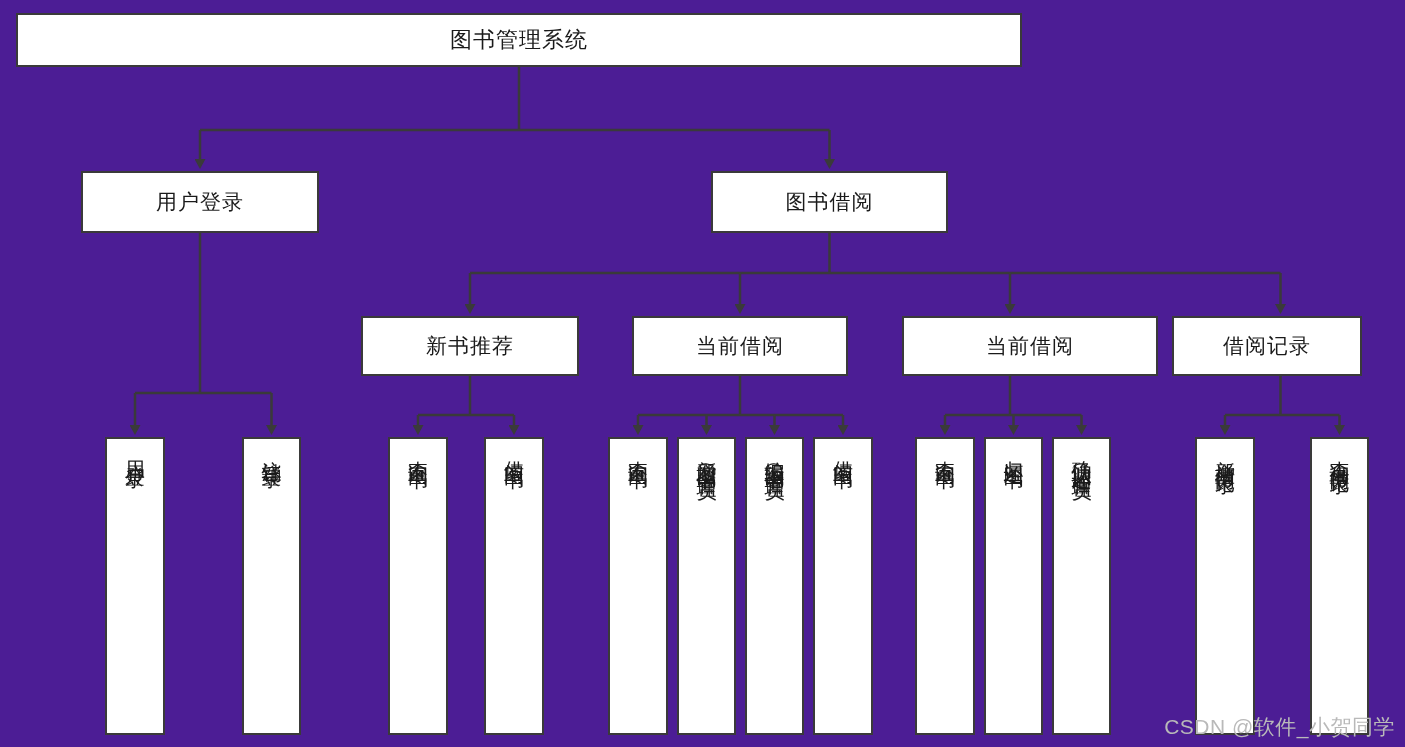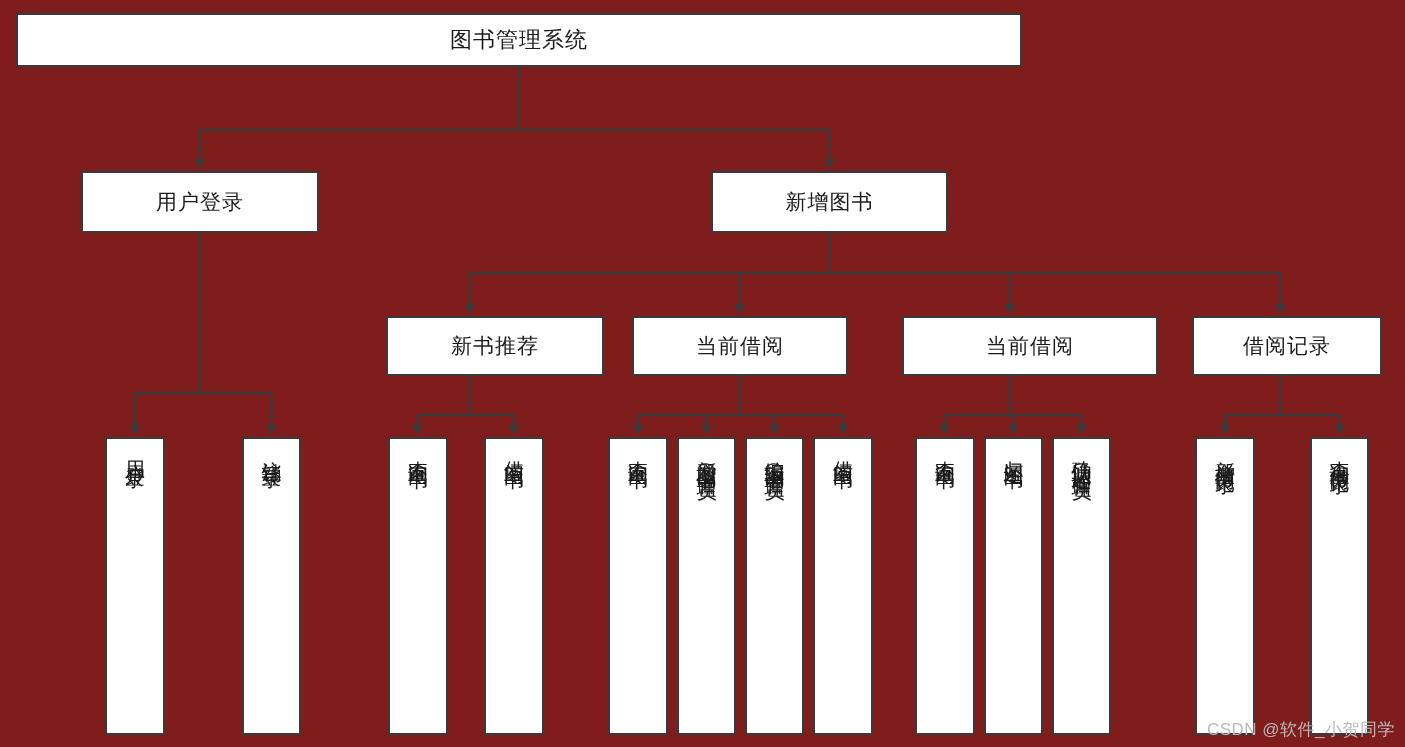--- a/index.html
+++ b/index.html
@@ -5,21 +5,21 @@
 <style>
   html, body {
     margin: 0;
     padding: 0;
     background: #ffffff;
   }
   #canvas {
     position: relative;
     width: 1405px;
     height: 747px;
-    background: #7f1d1d;
+    background: #4c1d95;
     font-family: "Liberation Sans", "DejaVu Sans", sans-serif;
     overflow: hidden;
     text-decoration: underline;
   }
   #connectors {
     position: absolute;
     left: 0;
     top: 0;
     width: 1405px;
     height: 747px;
@@ -57,21 +57,21 @@
     text-orientation: upright;
     letter-spacing: 3px;
     line-height: 1.05;
     white-space: nowrap;
     color: #1a1a1a;
   }
   .watermark {
     position: absolute;
     right: 10px;
     bottom: 6px;
-    font-size: 17px;
+    font-size: 21px;
     color: #b9b9b9;
     letter-spacing: 0.5px;
     z-index: 3;
     white-space: nowrap;
   }
 </style>
 </head>
 <body>
 
 <div id="canvas">
@@ -120,32 +120,32 @@
   </svg>
 
   <div id="nodes">
       <div class="node h root" style="left: 16px; top: 13px; width: 1006px; height: 54px;">
         <span>图书管理系统</span>
       </div>
       <div class="node h" style="left: 81px; top: 171px; width: 238px; height: 62px;">
         <span>用户登录</span>
       </div>
       <div class="node h" style="left: 711px; top: 171px; width: 237px; height: 62px;">
-        <span>新增图书</span>
+        <span>图书借阅</span>
       </div>
-      <div class="node h" style="left: 361px; top: 316px; width: 218px; height: 60px; margin-left: 25px;">
+      <div class="node h" style="left: 361px; top: 316px; width: 218px; height: 60px;">
         <span>新书推荐</span>
       </div>
       <div class="node h" style="left: 632px; top: 316px; width: 216px; height: 60px;">
         <span>当前借阅</span>
       </div>
       <div class="node h" style="left: 902px; top: 316px; width: 256px; height: 60px;">
         <span>当前借阅</span>
       </div>
-      <div class="node h" style="left: 1172px; top: 316px; width: 190px; height: 60px; margin-left: 20px;">
+      <div class="node h" style="left: 1172px; top: 316px; width: 190px; height: 60px;">
         <span>借阅记录</span>
       </div>
       <div class="node v" style="left: 105px; top: 437px; width: 60px; height: 298px;">
         <span class="vtext">用户登录</span>
       </div>
       <div class="node v" style="left: 242px; top: 437px; width: 59px; height: 298px;">
         <span class="vtext">注销登录</span>
       </div>
       <div class="node v" style="left: 388px; top: 437px; width: 60px; height: 298px;">
         <span class="vtext">查询图书</span>

